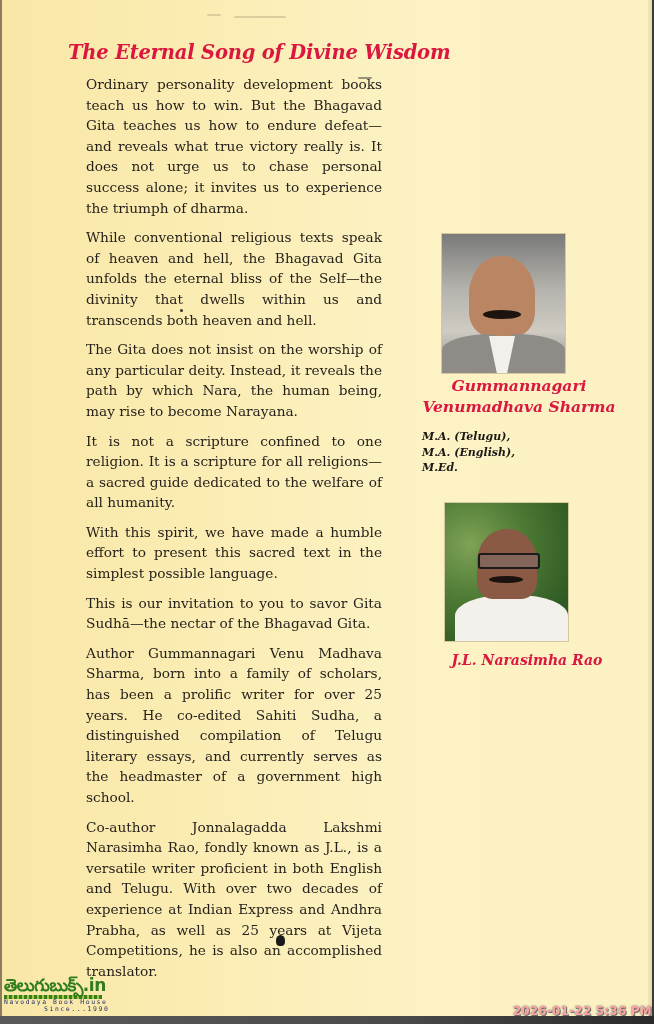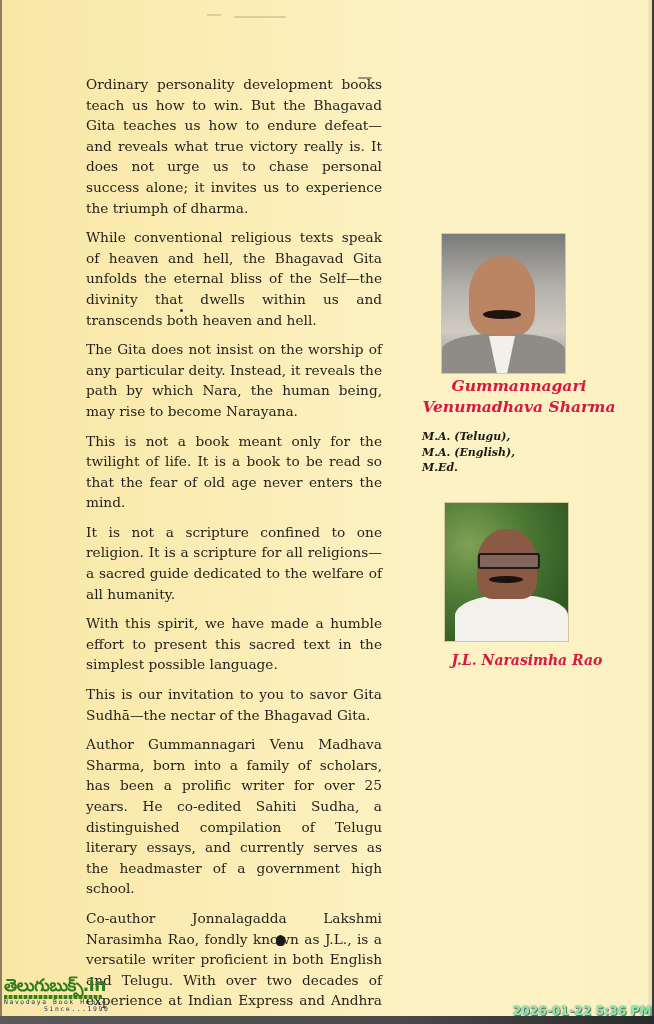--- a/index.html
+++ b/index.html
@@ -72,39 +72,39 @@
     .logo-bar { height: 4px; width: 98px; background: repeating-linear-gradient(90deg,#3a7d1f 0 3px,#a5c84a 3px 5px); margin-top: 1px; }
     .logo-sub { font-family: "DejaVu Sans Mono", monospace; font-size: 6.4px; line-height: 7px; color: #20306b; letter-spacing: 1.6px; white-space: nowrap; }
     .logo-since { padding-left: 40px; }
     .bottom-strip {
       position: absolute; left: 0; top: 1016px; width: 654px; height: 8px;
       background: linear-gradient(90deg,#5a5a5a,#4a4a4a 60%,#2a2a2a);
     }
     .timestamp {
       position: absolute; right: 2px; top: 1004px;
       font-family: "DejaVu Sans", sans-serif; font-weight: bold; font-size: 12px;
-      color: #86efac; text-shadow: 0 0 2px #555, 1px 1px 0 #777; white-space: nowrap; letter-spacing: 0.2px;
+      color: #fca5a5; text-shadow: 0 0 2px #555, 1px 1px 0 #777; white-space: nowrap; letter-spacing: 0.2px;
     }
     .blot { position: absolute; left: 274px; top: 935px; width: 9px; height: 11px; background: #1a1a1a; border-radius: 50% 50% 40% 40%; }
     .dot { position: absolute; left: 178px; top: 309px; width: 3px; height: 3px; background: #333; border-radius: 50%; }
   </style>
 </head>
 <body>
 
 <div class="page">
   <div class="smudge" style="left:205px;top:14px;width:14px;"></div>
   <div class="smudge" style="left:232px;top:16px;width:52px;"></div>
   <div class="smudge" style="left:356px;top:77px;width:14px;background:#555;"></div>
 
+  <div class="title">The Eternal Song of Divine Wisdom</div>
 
   <div class="body-col">
     <p>Ordinary personality development books teach us how to win. But the Bhagavad Gita teaches us how to endure defeat—and reveals what true victory really is. It does not urge us to chase personal success alone; it invites us to experience the triumph of dharma.</p>
     <p>While conventional religious texts speak of heaven and hell, the Bhagavad Gita unfolds the eternal bliss of the Self—the divinity that dwells within us and transcends both heaven and hell.</p>
     <p>The Gita does not insist on the worship of any particular deity. Instead, it reveals the path by which Nara, the human being, may rise to become Narayana.</p>
-    <p>This is not a book meant only for the twilight of life. It is a book to be read so that the fear of old age never enters the mind.</p>
     <p>It is not a scripture confined to one religion. It is a scripture for all religions— a sacred guide dedicated to the welfare of all humanity.</p>
     <p>With this spirit, we have made a humble effort to present this sacred text in the simplest possible language.</p>
     <p>This is our invitation to you to savor Gita Sudhā—the nectar of the Bhagavad Gita.</p>
     <p>Author Gummannagari Venu Madhava Sharma, born into a family of scholars, has been a prolific writer for over 25 years. He co-edited Sahiti Sudha, a distinguished compilation of Telugu literary essays, and currently serves as the headmaster of a government high school.</p>
     <p>Co-author Jonnalagadda Lakshmi Narasimha Rao, fondly known as J.L., is a versatile writer proficient in both English and Telugu. With over two decades of experience at Indian Express and Andhra Prabha, as well as 25 years at Vijeta Competitions, he is also an accomplished translator.</p>
   </div>
 
   <div class="dot"></div>
 
   <div class="photo photo-1">

